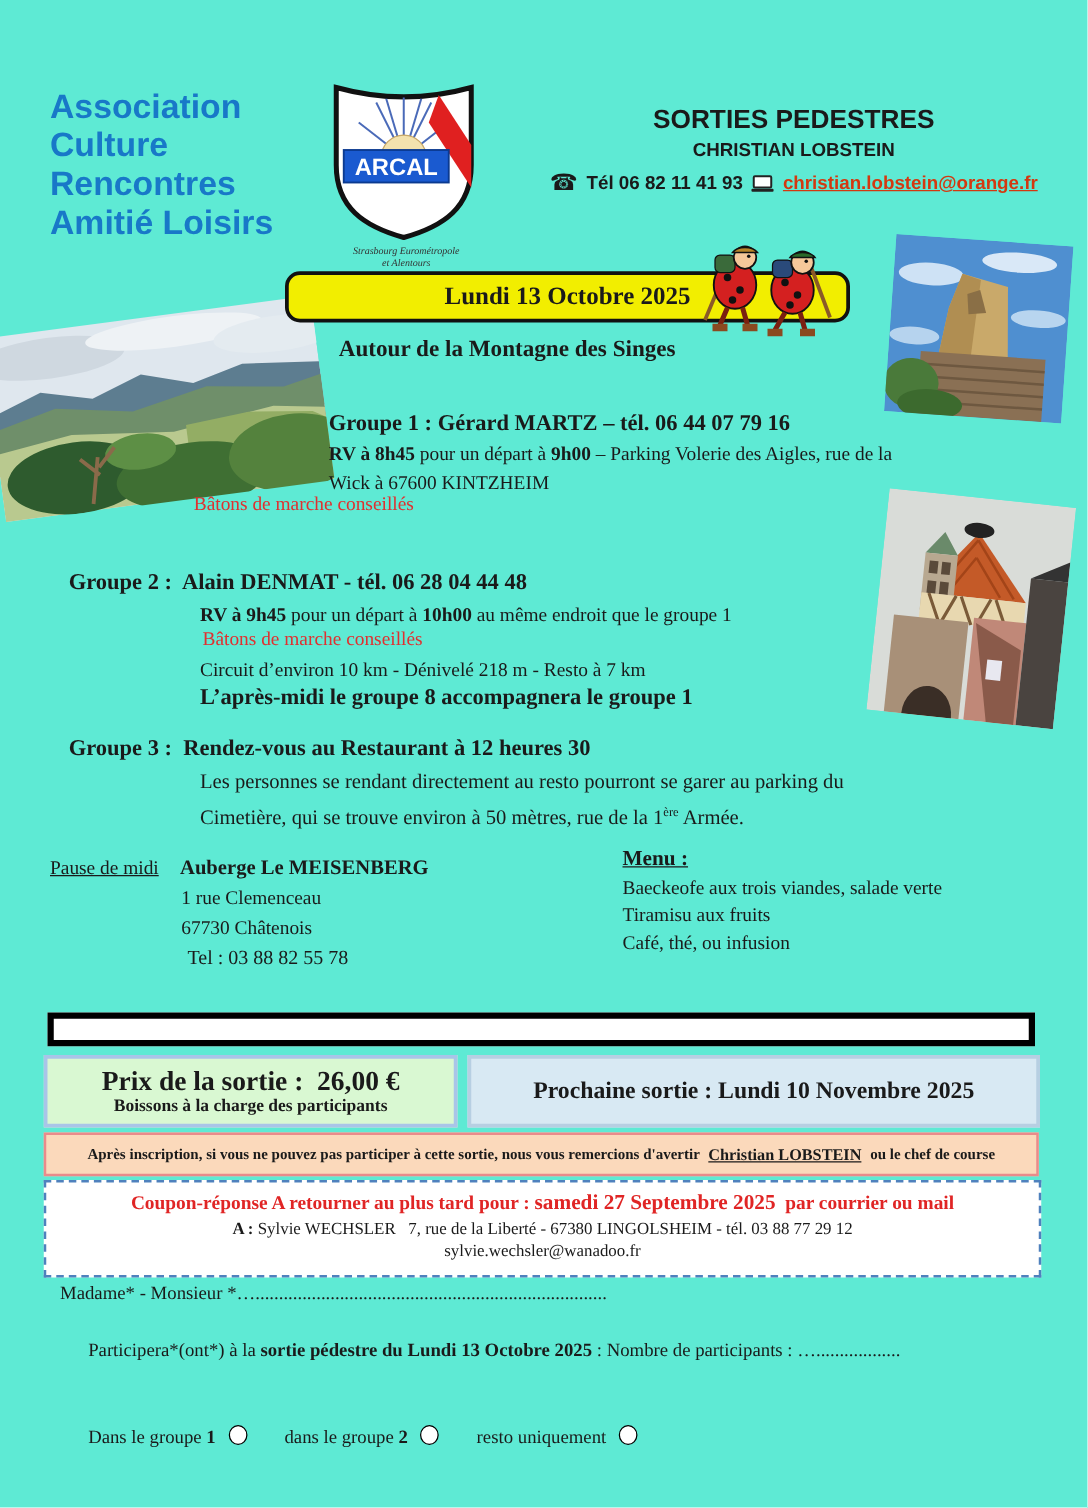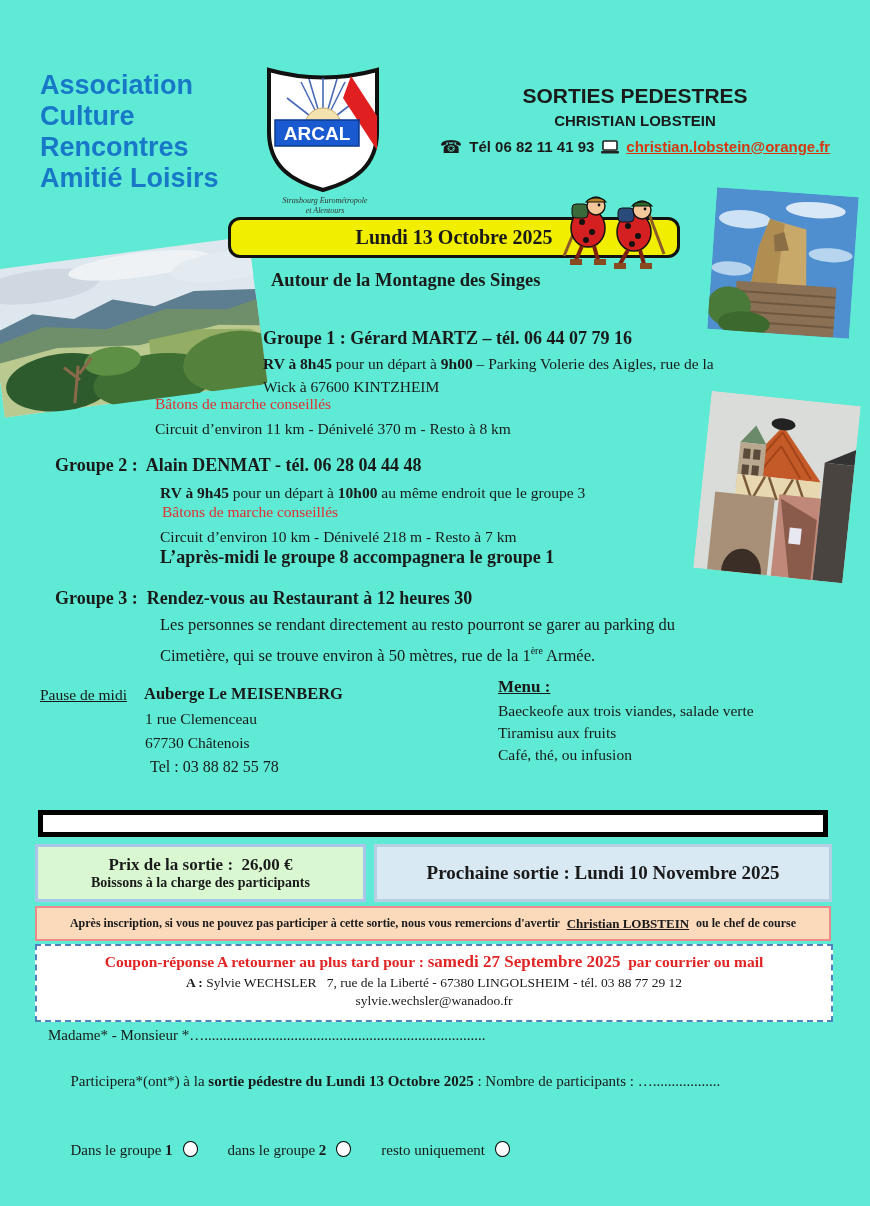--- a/index.html
+++ b/index.html
@@ -59,21 +59,21 @@
   #lunch-tel{left:130px;top:758px;font-size:16px;margin-left:20px;}
   #menu-title{left:498px;top:677px;font-size:17px;font-weight:bold;text-decoration:underline;}
   #menu-i0{left:498px;top:702px;font-size:15.5px;}
   #menu-i1{left:498px;top:724px;font-size:15.5px;}
   #menu-i2{left:498px;top:746px;font-size:15.5px;}
 
   
   #blackbox{left:38px;top:810px;width:780px;height:17px;border:5px solid #000;background:#fff;}
   #greenbox{left:35px;top:844px;width:325px;height:52px;background:#d9f8d2;border:3px solid #a9c5e8;
             display:flex;flex-direction:column;align-items:center;justify-content:center;}
-  #greenbox .l1{font-size:17px;font-weight:bold;}
+  #greenbox .l1{font-size:22px;font-weight:bold;}
   #greenbox .l2{font-size:14px;font-weight:bold;}
   #bluebox{left:374px;top:844px;width:452px;height:52px;background:#d8e9f3;border:3px solid #b7cfe2;
            display:flex;align-items:center;justify-content:center;font-size:19px;font-weight:bold;}
   #noticebox{left:35px;top:906px;width:792px;height:31px;background:#fbd9bb;border:2px solid #e98b8b;
              display:flex;align-items:center;justify-content:center;font-size:12px;font-weight:bold;}
   #noticebox .nname{font-size:13px;text-decoration:underline;margin:0 4px;}
   #couponbox{left:35px;top:944px;width:794px;height:74px;border:2px dashed #4f81bd;background:#fff;
              text-align:center;box-sizing:content-box;}
   #coupon-l1{margin-top:6px;font-size:15.5px;font-weight:bold;color:#e02525;}
   #coupon-l1 .cdate{font-size:17px;}
@@ -220,25 +220,24 @@
   </div>
 
   <div id="subtitle" class="abs t">Autour de la Montagne des Singes</div>
 
   <div id="g1-head" class="abs ghead t">Groupe 1 : Gérard MARTZ – tél. 06 44 07 79 16</div>
   <div id="g1-rv" class="abs gline">
     <span class="b t">RV à 8h45</span><span class="t"> pour un départ à </span><span class="b t">9h00</span><span class="t"> – Parking Volerie des Aigles, rue de la</span>
   </div>
   <div id="g1-l2" class="abs gline t">Wick à 67600 KINTZHEIM</div>
   <div id="g1-note" class="abs rednote t">Bâtons de marche conseillés</div>
-  <div id="g1-circ" class="abs gline t">Circuit d’environ 11 km - Dénivelé 370 m - Resto à 8 km</div>
 
   <div id="g2-head" class="abs ghead t">Groupe 2 :  Alain DENMAT - tél. 06 28 04 44 48</div>
   <div id="g2-rv" class="abs gline">
-    <span class="b t">RV à 9h45</span><span class="t"> pour un départ à </span><span class="b t">10h00</span><span class="t"> au même endroit que le groupe 3</span>
+    <span class="b t">RV à 9h45</span><span class="t"> pour un départ à </span><span class="b t">10h00</span><span class="t"> au même endroit que le groupe 1</span>
   </div>
   <div id="g2-note" class="abs rednote t">Bâtons de marche conseillés</div>
   <div id="g2-circ" class="abs gline t">Circuit d’environ 10 km - Dénivelé 218 m - Resto à 7 km</div>
   <div id="g2-after" class="abs t">L’après-midi le groupe 8 accompagnera le groupe 1</div>
 
   <div id="g3-head" class="abs ghead t">Groupe 3 :  Rendez-vous au Restaurant à 12 heures 30</div>
   <div id="g3-body" class="abs">
     <div class="t">Les personnes se rendant directement au resto pourront se garer au parking du</div>
     <div><span class="t">Cimetière, qui se trouve environ à 50 mètres, rue de la 1</span><sup class="t">ère</sup><span class="t"> Armée.</span></div>
   </div>

